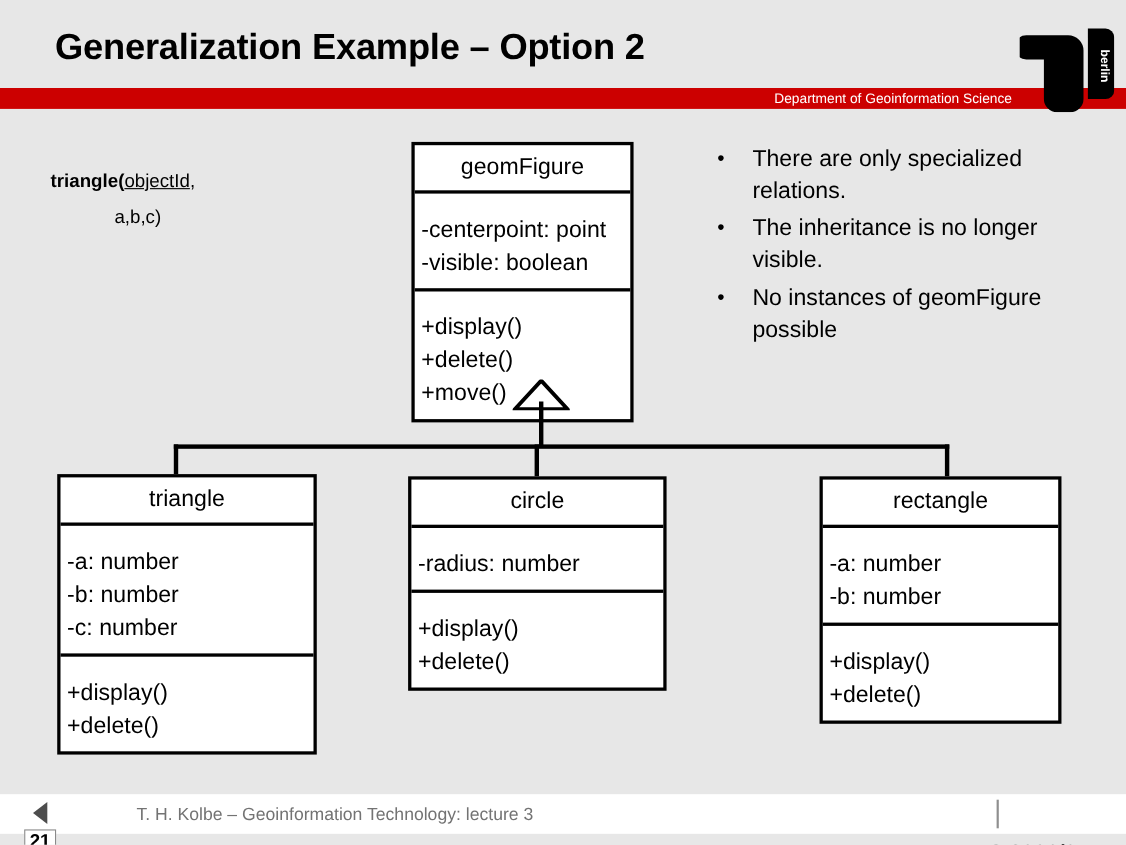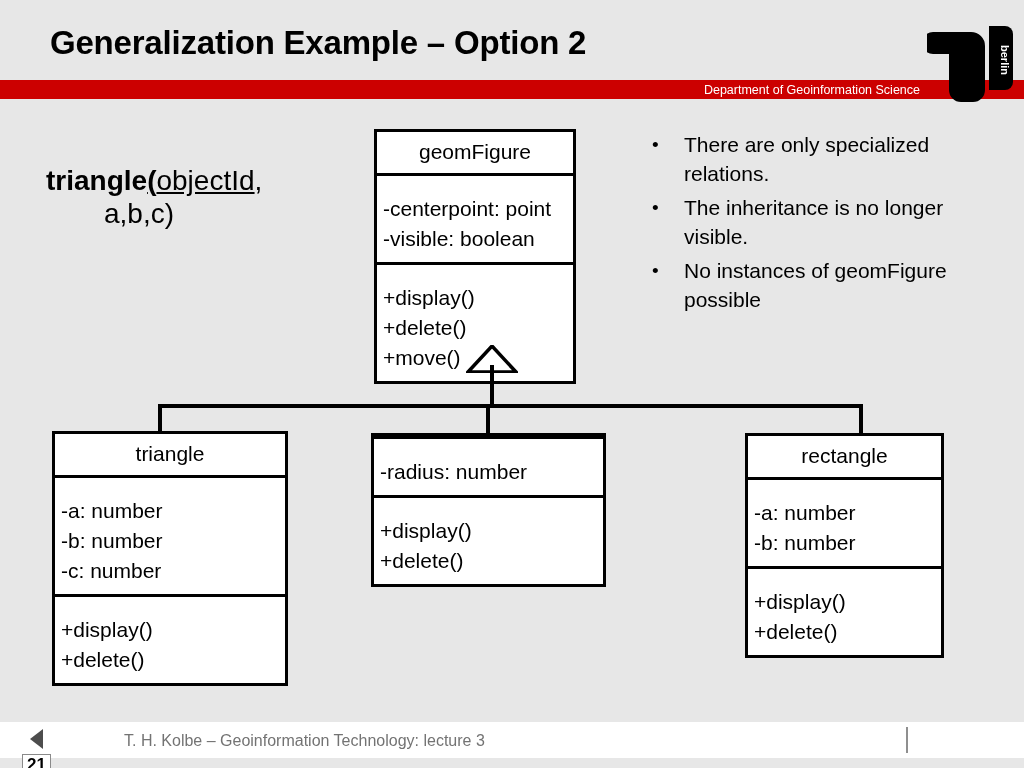--- a/index.html
+++ b/index.html
@@ -54,24 +54,23 @@
     width: 86px;
     height: 82px;
   }
 
   
   #instance-text {
     position: absolute;
     left: 46px;
     top: 148px;
     width: 320px;
-    font-size: 28px;
+    font-size: 17px;
     line-height: 33px;
     color: #000000;
-    margin-top: 16px;
   }
   #instance-text .bold { font-weight: bold; }
   #instance-text .uline { text-decoration: underline; }
   #instance-text .cont {
     display: block;
     padding-left: 58px;
   }
 
   
   #bullets {
@@ -120,21 +119,21 @@
   .uml-compartment .row {
     font-size: 21px;
     line-height: 30px;
     color: #000;
     white-space: nowrap;
   }
 
   #box-geomfigure { left: 374px; top: 129px; width: 202px; }
   #box-triangle   { left: 52px;  top: 431px; width: 236px; }
   #box-circle     { left: 371px; top: 433px; width: 235px; }
-  #box-rectangle  { left: 745px; top: 433px; width: 199px; }
+  #box-rectangle  { left: 745px; top: 433px; width: 220px; }
 
   
   .conn {
     position: absolute;
     background: #000000;
   }
   #gen-stem-top  { left: 490px; top: 365px; width: 4px; height: 42px; }
   #gen-bus       { left: 158px; top: 404px; width: 705px; height: 4px; }
   #drop-triangle { left: 158px; top: 404px; width: 4px; height: 30px; }
   #drop-circle   { left: 486px; top: 404px; width: 4px; height: 32px; }
@@ -278,20 +277,21 @@
     <div class="row">-c: number</div>
   </div>
   <div class="uml-sep"></div>
   <div class="uml-compartment">
     <div class="row">+display()</div>
     <div class="row">+delete()</div>
   </div>
 </div>
 
 <div class="uml-box" id="box-circle">
+  <div class="uml-name">circle</div>
   <div class="uml-sep"></div>
   <div class="uml-compartment">
     <div class="row">-radius: number</div>
   </div>
   <div class="uml-sep"></div>
   <div class="uml-compartment">
     <div class="row">+display()</div>
     <div class="row">+delete()</div>
   </div>
 </div>

